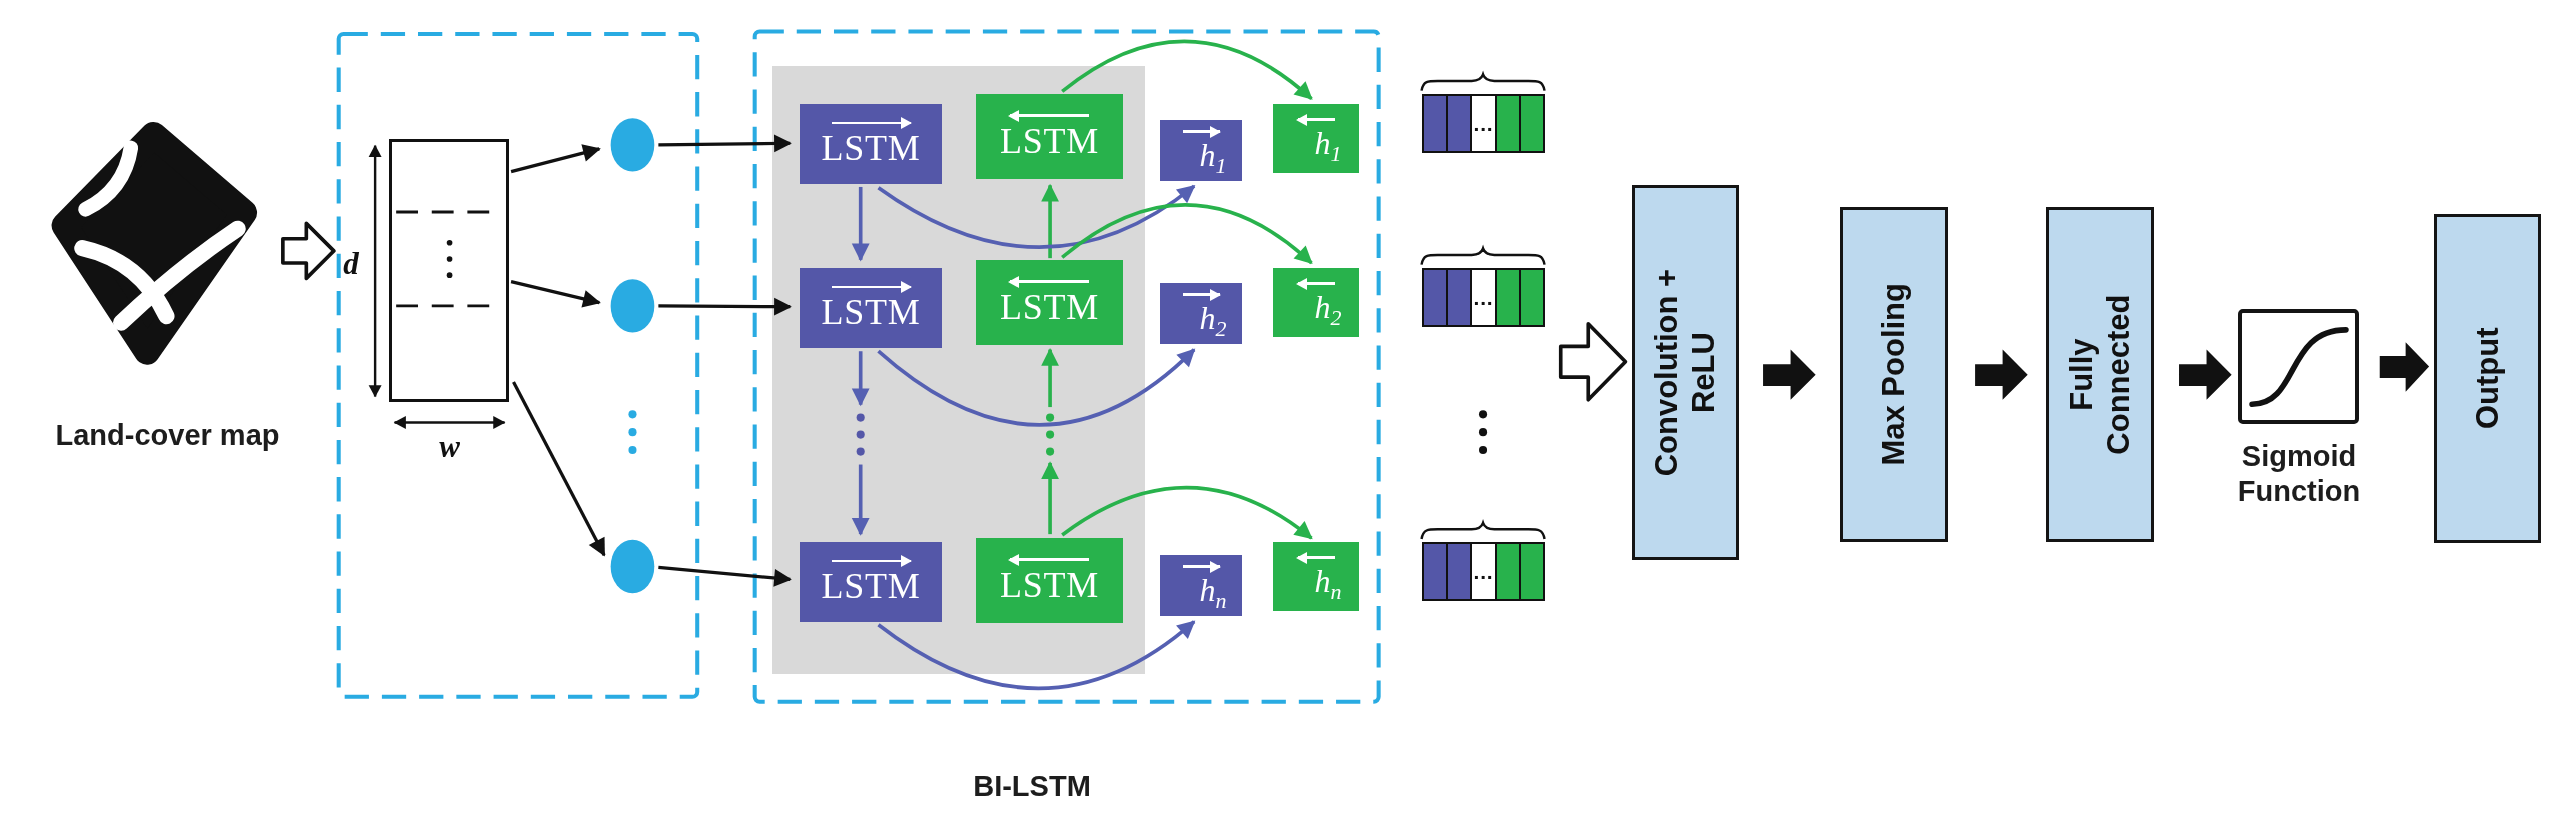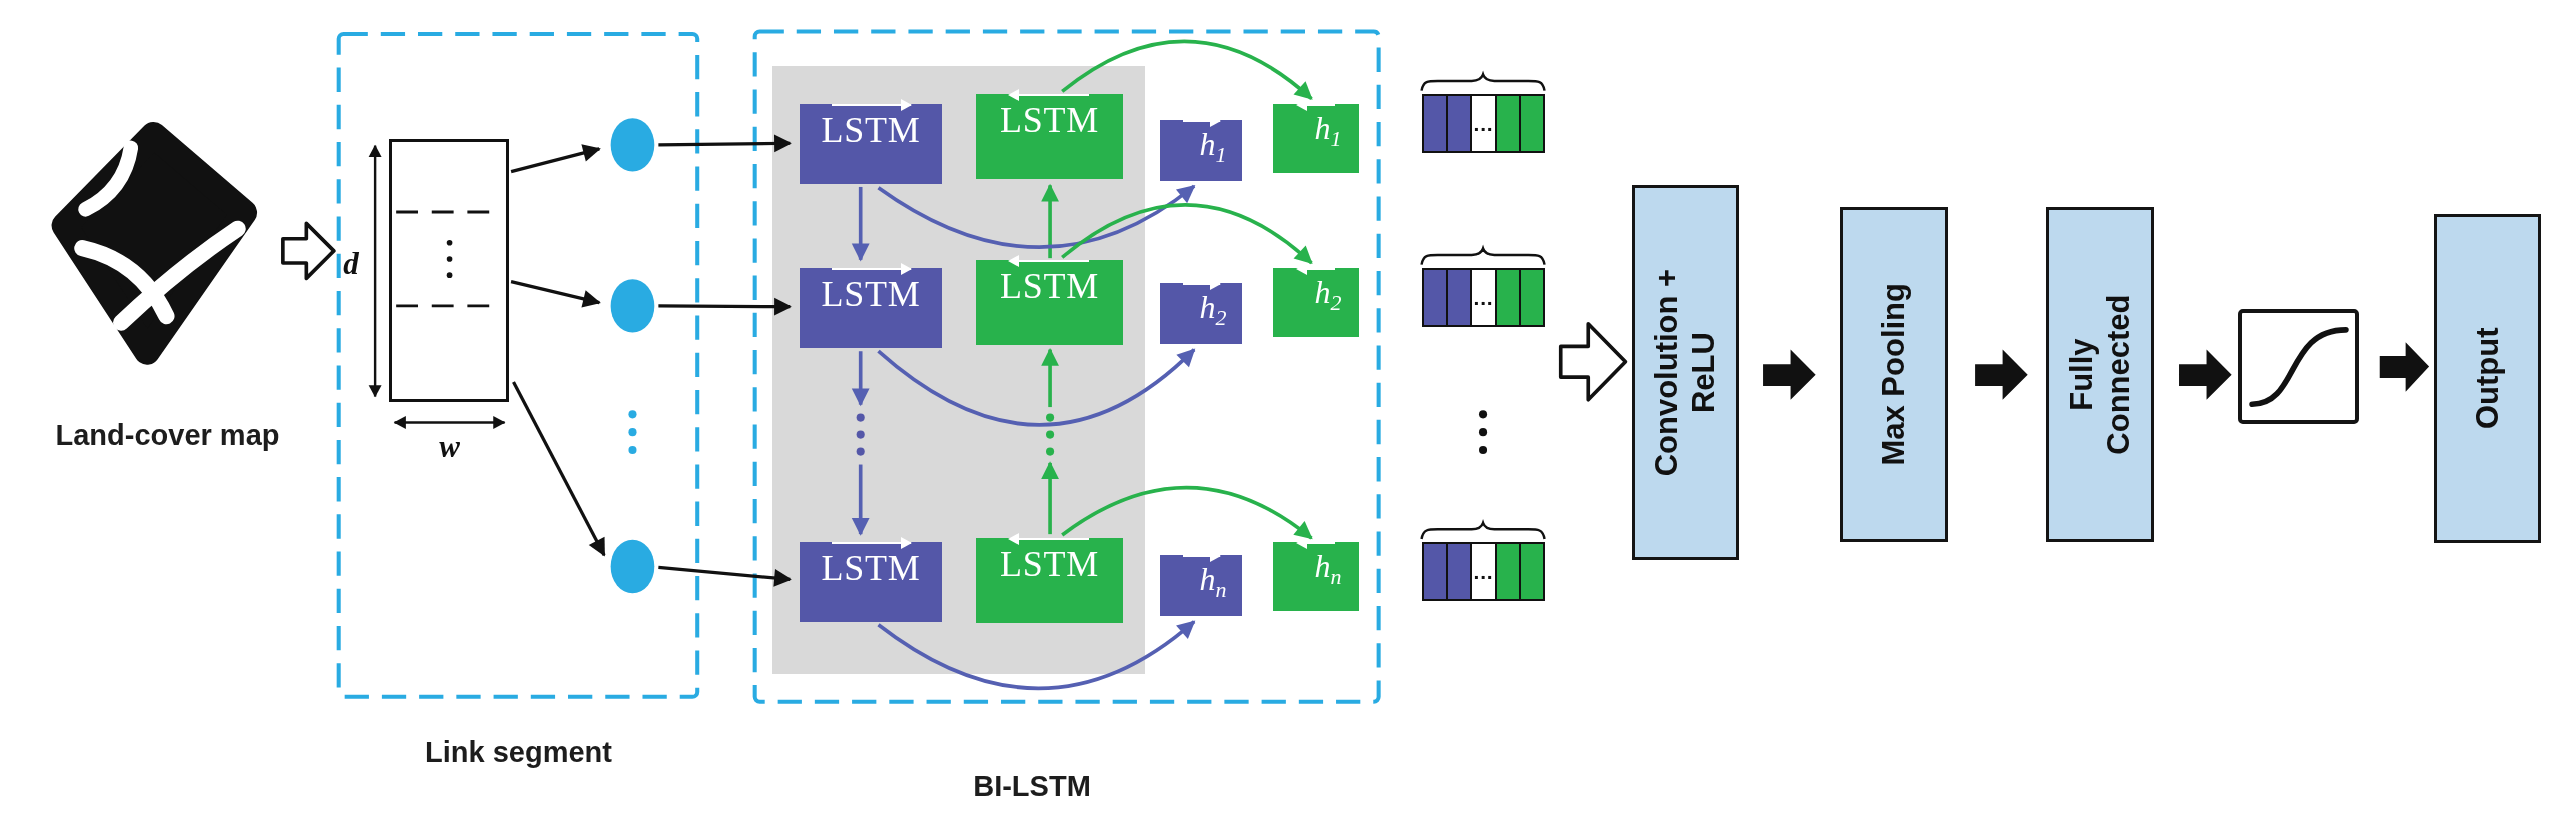--- a/index.html
+++ b/index.html
@@ -15,21 +15,21 @@
   }
   
   .matrix { border:3.2px solid #111; background:#fff; z-index:1; }
   .dimlabel {
     font-family:"Liberation Serif", serif; font-style:italic; font-weight:bold;
     font-size:31px; color:#111; text-align:center; z-index:3;
   }
   
   .graybg { background:#d9d9d9; z-index:0; }
   .block {
-    display:flex; flex-direction:column; align-items:center; 
+    display:flex; flex-direction:column; align-items:center; justify-content:center;
     color:#ffffff; z-index:2;
   }
   .purple { background:#5457a8; }
   .green  { background:#28b24c; }
   .lstm-label {
     font-family:"Liberation Serif", serif; font-size:36px; letter-spacing:0.8px; line-height:1;
   }
   .h-label {
     font-family:"Liberation Serif", serif; font-size:32px; line-height:1;margin-left:24px;
   }
@@ -186,28 +186,31 @@
     <div class="vtext">
       <span>Fully</span>
       <span>Connected</span>
     </div>
   </div>
   <div class="abs sigbox" style="left:2238px; top:309px; width:121px; height:115px;">
     <svg width="110" height="104" viewBox="0 0 136 128">
       <path d="M10,110 C68,110 52,18 126,18" fill="none" stroke="#111" stroke-width="7" stroke-linecap="round"></path>
     </svg>
   </div>
+  <div class="abs caption" style="left:2210px; top:439px; width:178px;">
+    <span style="display:block">Sigmoid</span>
+    <span style="display:block">Function</span>
+  </div>
   <div class="abs bluebox" style="left:2434px; top:214px; width:107px; height:329px;">
     <div class="vtext">
       <span>Output</span>
     </div>
   </div>
 
   <div class="abs caption" style="left:385px; top:735px; width:267px;">
-    <span style="display:block">Link segment</span>
   </div>
   <div class="abs caption" style="left:931px; top:769px; width:202px;">
     <span>BI-LSTM</span>
   </div>
 
   <svg class="overlay" width="2576" height="836" viewBox="0 0 3182 1033">
     <defs>
       <marker id="mkB" viewBox="0 0 26 26" markerWidth="26" markerHeight="26" refX="22" refY="13" orient="auto-start-reverse" markerUnits="userSpaceOnUse">
         <path d="M2,2 L24,13 L2,24 Z" fill="#111"></path>
       </marker>

